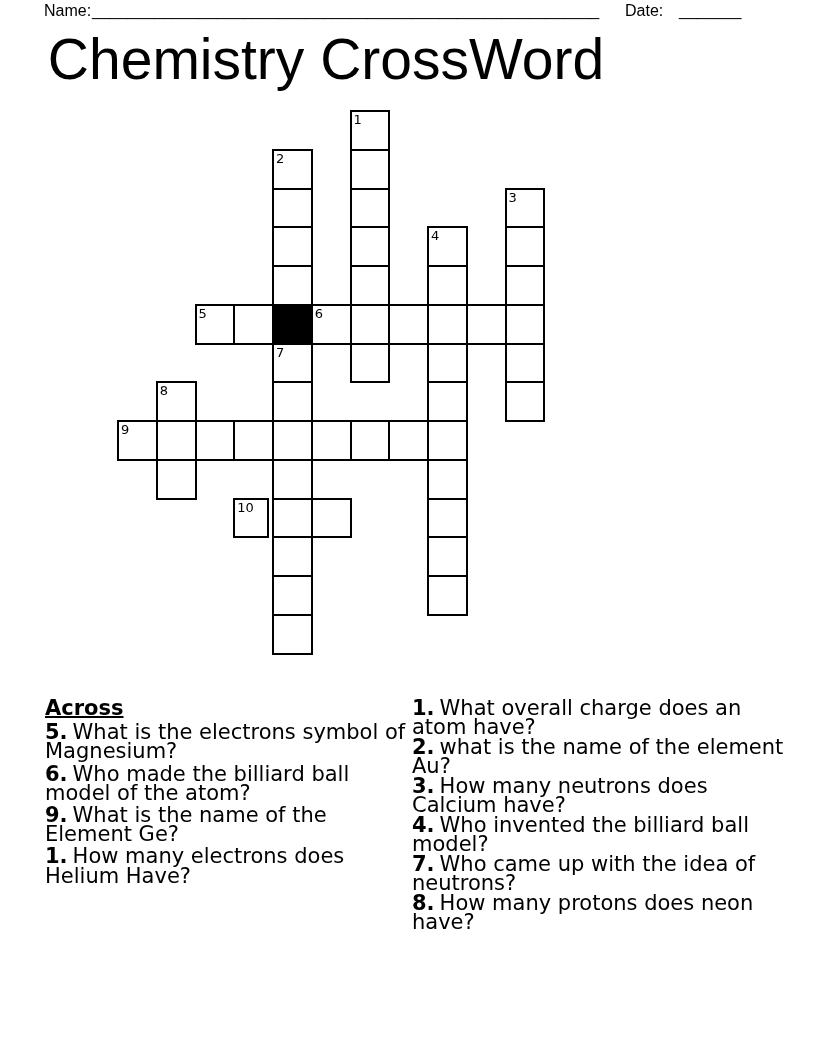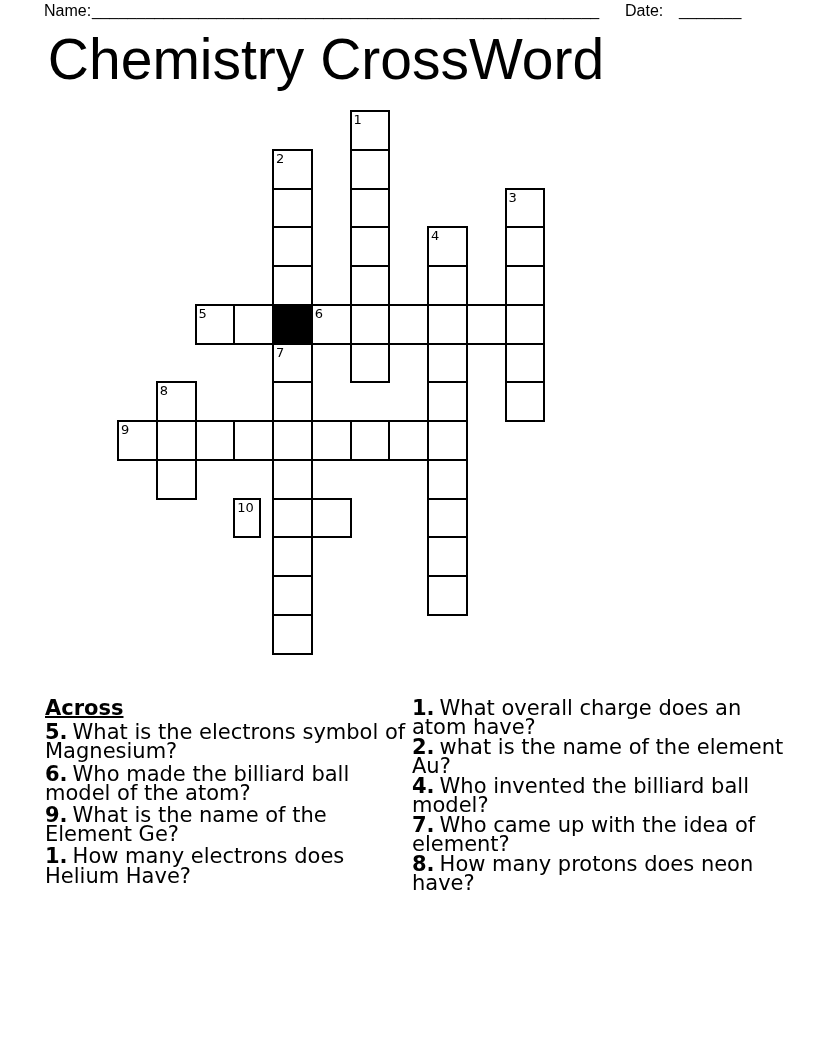--- a/index.html
+++ b/index.html
@@ -119,21 +119,21 @@
       </div>
       <div class="cell" style="left: 155.75px; top: 420px; width: 40.75px; height: 40.75px;"></div>
       <div class="cell" style="left: 155.75px; top: 458.75px; width: 40.75px; height: 40.75px;"></div>
       <div class="cell" style="left: 117px; top: 420px; width: 40.75px; height: 40.75px;">
         <span class="cellnum">9</span>
       </div>
       <div class="cell" style="left: 194.5px; top: 420px; width: 40.75px; height: 40.75px;"></div>
       <div class="cell" style="left: 233.25px; top: 420px; width: 40.75px; height: 40.75px;"></div>
       <div class="cell" style="left: 310.75px; top: 420px; width: 40.75px; height: 40.75px;"></div>
       <div class="cell" style="left: 388.25px; top: 420px; width: 40.75px; height: 40.75px;"></div>
-      <div class="cell" style="left: 233.25px; top: 497.5px; width: 28px; height: 40.75px;">
+      <div class="cell" style="left: 233.25px; top: 497.5px; width: 36px; height: 40.75px;">
         <span class="cellnum">10</span>
       </div>
       <div class="cell" style="left: 310.75px; top: 497.5px; width: 40.75px; height: 40.75px;"></div>
     </div>
 
   <div class="clue-col across">
     <div class="clue-heading"><span>Across</span></div>
     <div class="clue-list">
         <div class="clue"><b>5.</b><span>What is the electrons symbol of
 Magnesium?</span></div>
@@ -145,22 +145,24 @@
 Helium Have?</span></div>
       </div>
   </div>
 
   <div class="clue-col down">
     <div class="clue-list">
         <div class="clue"><b>1.</b><span>What overall charge does an
 atom have?</span></div>
         <div class="clue"><b>2.</b><span>what is the name of the element
 Au?</span></div>
+        <div class="clue"><b>3.</b><span>How many neutrons does
+Calcium have?</span></div>
         <div class="clue"><b>4.</b><span>Who invented the billiard ball
 model?</span></div>
         <div class="clue"><b>7.</b><span>Who came up with the idea of
-element?</span></div>
+neutrons?</span></div>
         <div class="clue"><b>8.</b><span>How many protons does neon
 have?</span></div>
       </div>
   </div>
 
 </div>
 
 </body></html>

